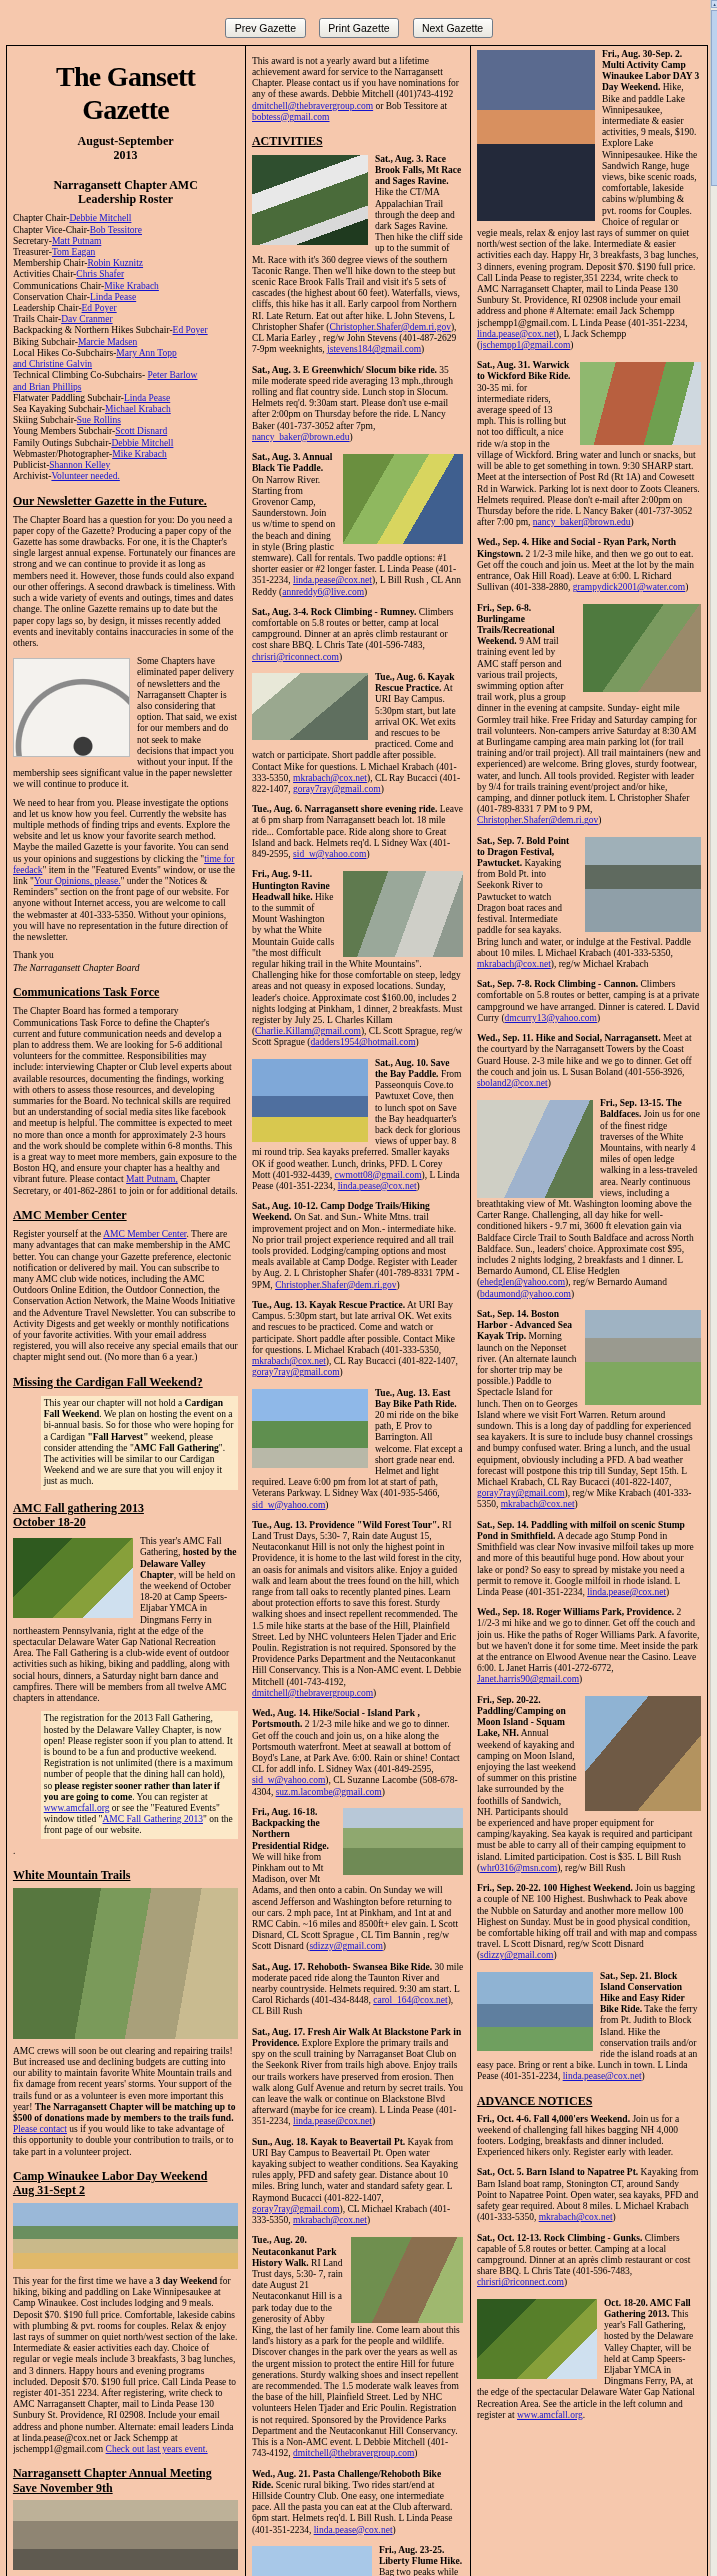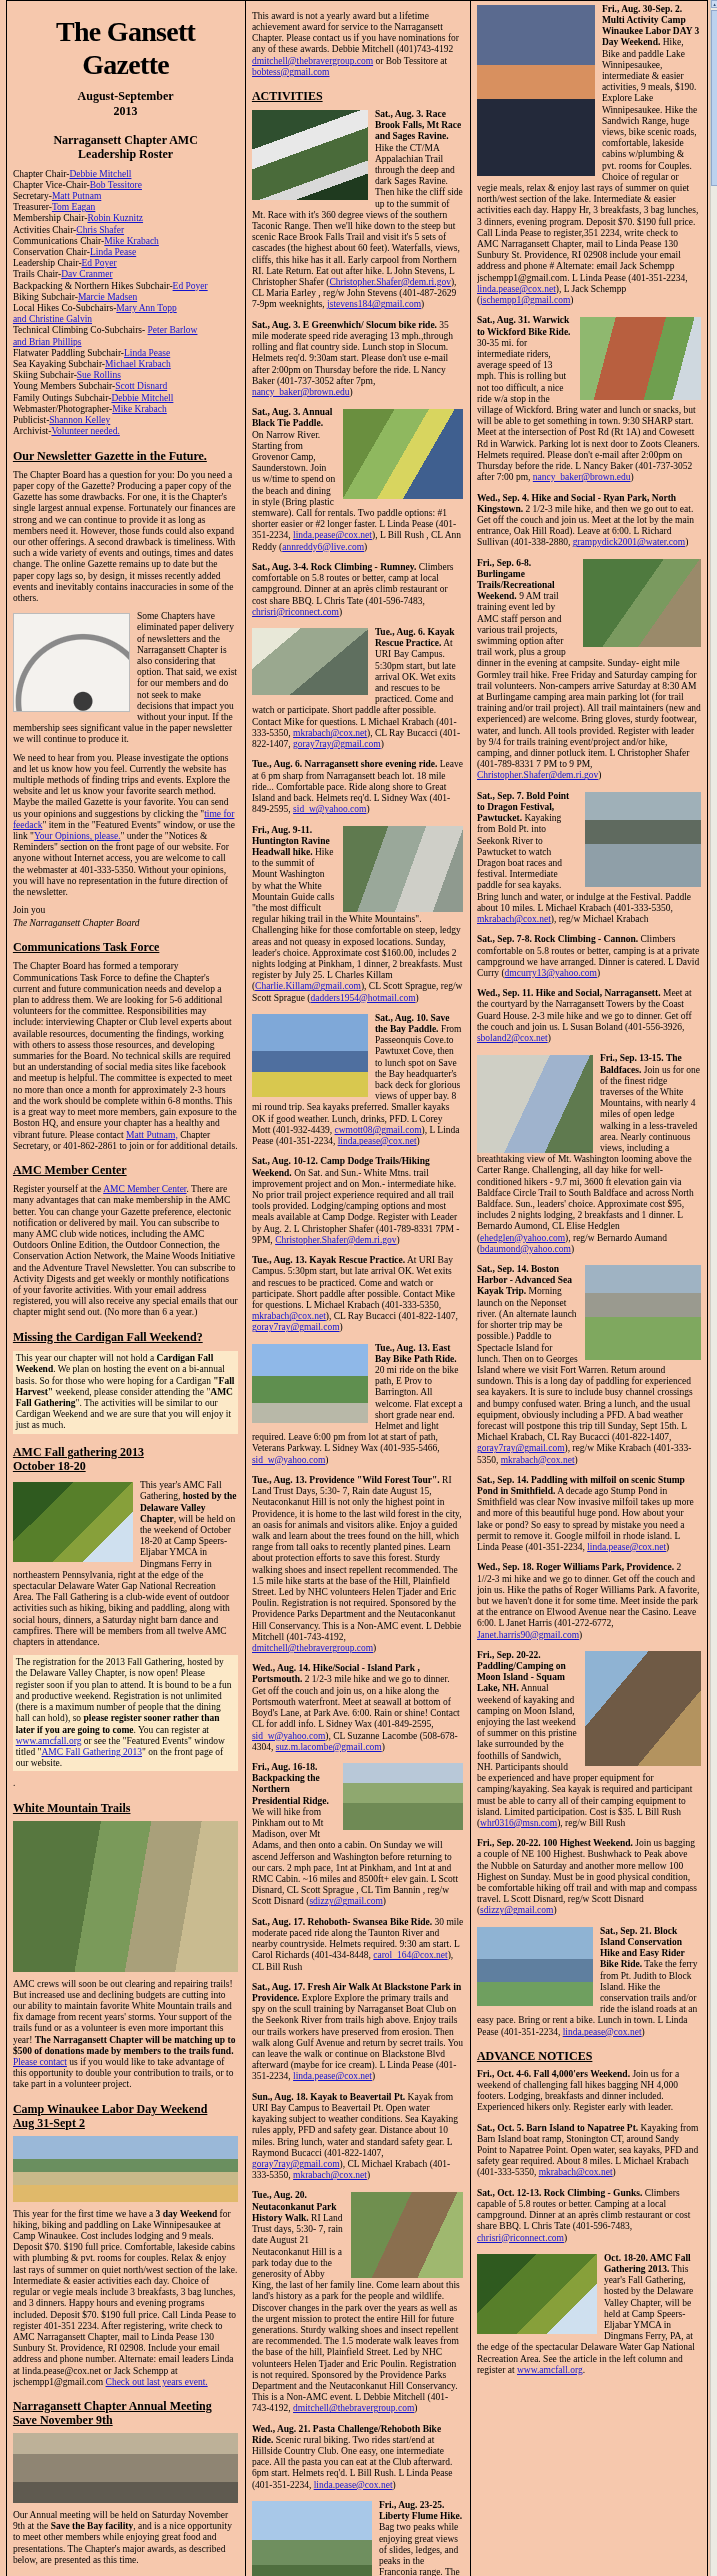--- a/index.html
+++ b/index.html
@@ -20,21 +20,21 @@
   .col{padding:2.8px 6.3px 8.4px 6.3px;box-sizing:border-box;}
   .col-left{width:238px;}
   .col-mid{width:225px;border-left:1.4px solid #000;}
   .col-right{width:246px;border-left:1.4px solid #000;flex:1;}
   h1.gtitle{font-size:28px;margin:11.2px 0 8.4px 0;text-align:center;font-weight:bold;letter-spacing:-0.7px;}
   .subtitle{font-size:12px;font-weight:bold;text-align:center;white-space:pre-line;margin-bottom:15.5px;}
   .roster-head{font-size:12px;font-weight:bold;text-align:center;white-space:pre-line;margin:11.2px 0 7px 0;}
   .rline{font-size:9.5px;}
   .sec-head{font-size:12px;font-weight:bold;text-align:left;text-decoration:underline;white-space:pre-line;margin:11.2px 0 5.6px 0;}
   .para{margin:7px 0;overflow:hidden;font-size:9.5px;}
-  .para.box{background:#fce9c8;padding:2.1px 2.8px;}
+  .para.box{background:#fce9c8;padding:2.1px 2.8px;margin-left:28px;}
   .para.ital{font-style:italic;margin-top:-5.6px;}
   .event{margin:0 0 9.1px 0;overflow:hidden;font-size:9.5px;}
   .etitle{font-weight:bold;}
   a.lnk{color:#1414ce;text-decoration:underline;cursor:pointer;}
   .ph{display:block;}
   
   .g-clock{background:radial-gradient(circle at 60% 90%, #3a3a3a 0 8%, #f4f2ee 9% 55%, #8a8a8a 56% 60%, #f4f2ee 61%);border:0.7px solid #bbb;}
   .g-poster{background:linear-gradient(135deg,#2f5a1f 0 30%,#577f2a 30% 60%,#87a03a 60% 75%,#cfe0ef 75% 100%);}
   .g-crew{background:linear-gradient(100deg,#57773f 0 35%,#7a9a5a 35% 55%,#a9a07a 55% 75%,#c9bb90 75%);}
   .g-beach{background:linear-gradient(#9ab8d8 0 35%,#6a8f5f 35% 55%,#c9b98a 55% 75%,#e0b96a 75%);}
@@ -59,20 +59,25 @@
   
   .scrollbar{position:absolute;top:0;right:0;width:7px;height:100%;background:#eceae3;border-left:0.7px solid #cfcdc5;}
   .scrollbar .sb-up{position:absolute;top:0;left:0;width:7px;height:8.4px;background:#cddcf3;border:0.7px solid #8fa8cd;box-sizing:border-box;font-size:4.2px;text-align:center;line-height:7px;color:#33527a;}
   .scrollbar .sb-thumb{position:absolute;top:9.8px;left:0;width:7px;height:176px;background:#bcd2ee;border:0.7px solid #8fa8cd;box-sizing:border-box;}
 </style>
 </head>
 <body>
 
 <div class="page">
 
+  <div class="topnav">
+    <button class="gbtn">Prev Gazette</button>
+    <button class="gbtn">Print Gazette</button>
+    <button class="gbtn">Next Gazette</button>
+  </div>
 
   <div class="gztable">
     <div class="col col-left">
       <h1 class="gtitle">The Gansett Gazette</h1>
       <div class="subtitle">August-September
 2013</div>
       <div class="roster-head">Narragansett Chapter AMC
 Leadership Roster</div>
       <div id="roster">
           <div class="rline">Chapter Chair-<a href="#" class="lnk">Debbie Mitchell</a></div>
@@ -98,21 +103,21 @@
           <div class="rline">Family Outings Subchair-<a href="#" class="lnk">Debbie Mitchell</a></div>
           <div class="rline">Webmaster/Photographer-<a href="#" class="lnk">Mike Krabach</a></div>
           <div class="rline">Publicist-<a href="#" class="lnk">Shannon Kelley</a></div>
           <div class="rline">Archivist-<a href="#" class="lnk">Volunteer needed.</a></div>
         </div>
       <div id="left-sections">
           <div class="sec-head">Our Newsletter Gazette in the Future.</div>
           <div class="para">The Chapter Board has a question for you: Do you need a paper copy of the Gazette? Producing a paper copy of the Gazette has some drawbacks. For one, it is the Chapter's single largest annual expense. Fortunately our finances are strong and we can continue to provide it as long as members need it. However, those funds could also expand our other offerings. A second drawback is timeliness. With such a wide variety of events and outings, times and dates change. The online Gazette remains up to date but the paper copy lags so, by design, it misses recently added events and inevitably contains inaccuracies in some of the others.</div>
           <div class="para"><div class="ph g-clock" style="width: 115px; height: 97px; float: left; margin: 1.4px 7px 1.4px 0px;"></div>Some Chapters have eliminated paper delivery of newsletters and the Narragansett Chapter is also considering that option. That said, we exist for our members and do not seek to make decisions that impact you without your input. If the membership sees significant value in the paper newsletter we will continue to produce it.</div>
           <div class="para">We need to hear from you. Please investigate the options and let us know how you feel. Currently the website has multiple methods of finding trips and events. Explore the website and let us know your favorite search method. Maybe the mailed Gazette is your favorite. You can send us your opinions and suggestions by clicking the "<a href="#" class="lnk">time for feedack</a>" item in the "Featured Events" window, or use the link "<a href="#" class="lnk">Your Opinions, please.</a>" under the "Notices &amp; Reminders" section on the front page of our website. For anyone without Internet access, you are welcome to call the webmaster at 401-333-5350. Without your opinions, you will have no representation in the future direction of the newsletter.</div>
-          <div class="para">Join you</div>
+          <div class="para">Thank you</div>
           <div class="para ital">The Narragansett Chapter Board</div>
           <div class="sec-head">Communications Task Force</div>
           <div class="para">The Chapter Board has formed a temporary Communications Task Force to define the Chapter's current and future communication needs and develop a plan to address them. We are looking for 5-6 additional volunteers for the committee. Responsibilities may include: interviewing Chapter or Club level experts about available resources, documenting the findings, working with others to assess those resources, and developing summaries for the Board. No technical skills are required but an understanding of social media sites like facebook and meetup is helpful. The committee is expected to meet no more than once a month for approximately 2-3 hours and the work should be complete within 6-8 months. This is a great way to meet more members, gain exposure to the Boston HQ, and ensure your chapter has a healthy and vibrant future. Please contact <a href="#" class="lnk">Matt Putnam,</a> Chapter Secretary, or 401-862-2861 to join or for additional details.</div>
           <div class="sec-head">AMC Member Center</div>
           <div class="para">Register yourself at the <a href="#" class="lnk">AMC Member Center</a>. There are many advantages that can make membership in the AMC better. You can change your Gazette preference, electonic notification or delivered by mail. You can subscribe to many AMC club wide notices, including the AMC Outdoors Online Edition, the Outdoor Connection, the Conservation Action Network, the Maine Woods Initiative and the Adventure Travel Newsletter. You can subscribe to Activity Digests and get weekly or monthly notifications of your favorite activities. With your email address registered, you will also receive any special emails that our chapter might send out. (No more than 6 a year.)</div>
           <div class="sec-head">Missing the Cardigan Fall Weekend?</div>
           <div class="para box">This year our chapter will not hold a <b>Cardigan Fall Weekend</b>. We plan on hosting the event on a bi-annual basis. So for those who were hoping for a Cardigan <b>"Fall Harvest"</b> weekend, please consider attending the "<b>AMC Fall Gathering</b>". The activities will be similar to our Cardigan Weekend and we are sure that you will enjoy it just as much.</div>
           <div class="sec-head">AMC Fall gathering 2013
 October 18-20</div>
           <div class="para"><div class="ph g-poster" style="width: 120px; height: 80px; float: left; margin: 1.4px 7px 1.4px 0px;"></div>This year's AMC Fall Gathering, <b>hosted by the Delaware Valley Chapter</b>, will be held on the weekend of October 18-20 at Camp Speers-Eljabar YMCA in Dingmans Ferry in northeastern Pennsylvania, right at the edge of the spectacular Delaware Water Gap National Recreation Area. The Fall Gathering is a club-wide event of outdoor activities such as hiking, biking and paddling, along with social hours, dinners, a Saturday night barn dance and campfires. There will be members from all twelve AMC chapters in attendance.</div>

